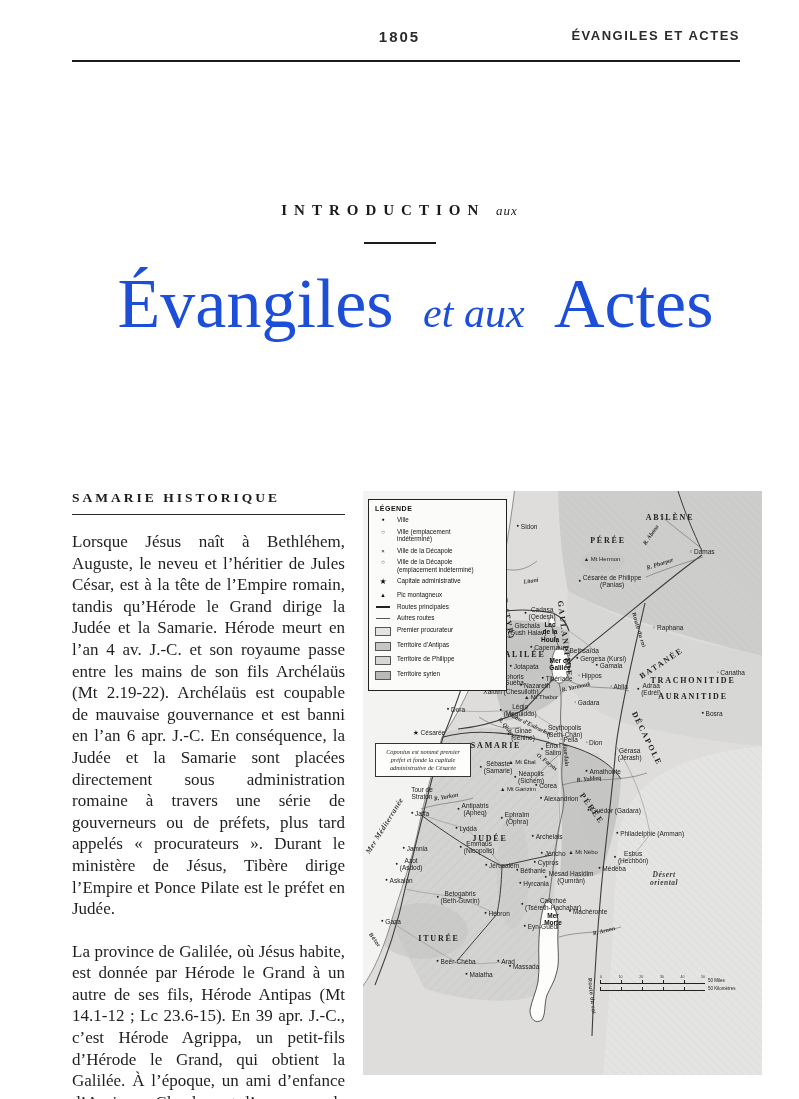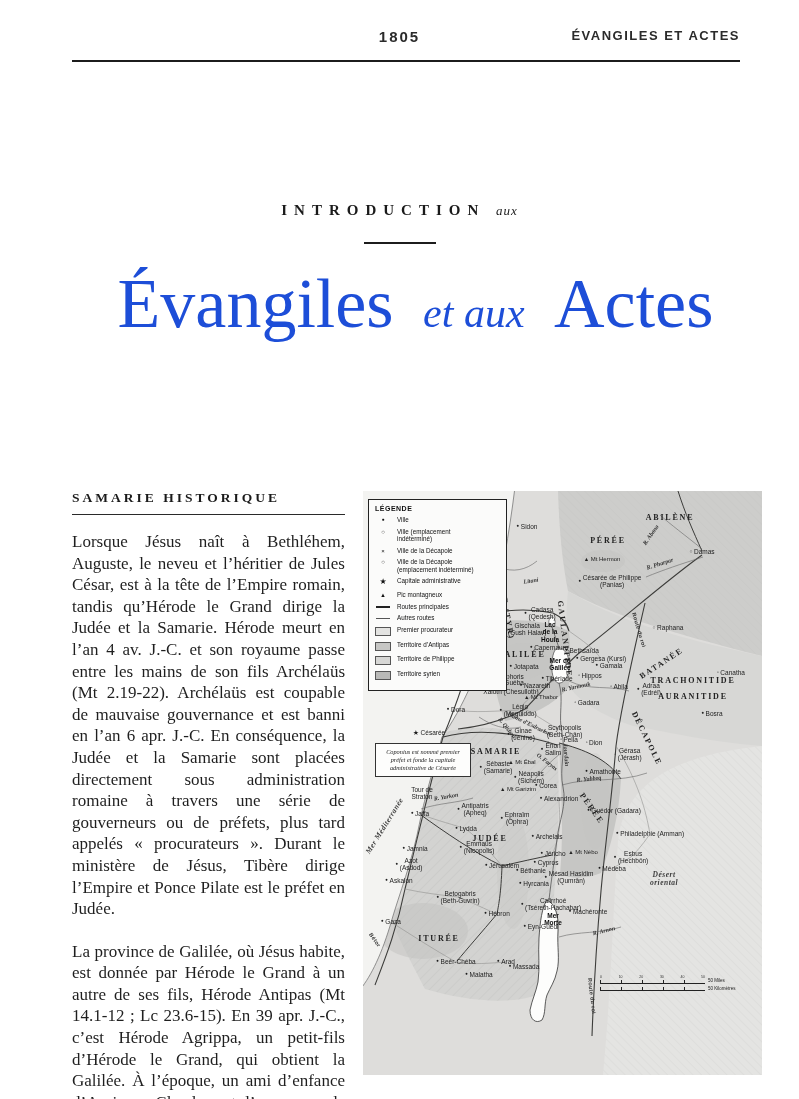--- a/index.html
+++ b/index.html
@@ -383,21 +383,21 @@
           </div>
           <div class="ml city" style="left: 231px; top: 252px;">
             <span class="sym sym-sq">▫</span>
             <span class="txt">Dion</span>
           </div>
           <div class="ml city" style="left: 188px; top: 258px;">
             <span class="sym sym-dot">●</span>
             <span class="txt">Énon
 Salim</span>
           </div>
-          <div class="ml region" style="left: 133px; top: 261px;">
+          <div class="ml region" style="left: 133px; top: 255px;">
             <span class="txt">SAMARIE</span>
           </div>
           <div class="ml city" style="left: 265px; top: 263px;">
             <span class="sym sym-sq">▫</span>
             <span class="txt">Gérasa
 (Jérash)</span>
           </div>
           <div class="ml river" style="left: 203px; top: 264px; transform: translate(-50%, -50%) rotate(86deg);">
             <span class="txt">Jourdain</span>
           </div>

